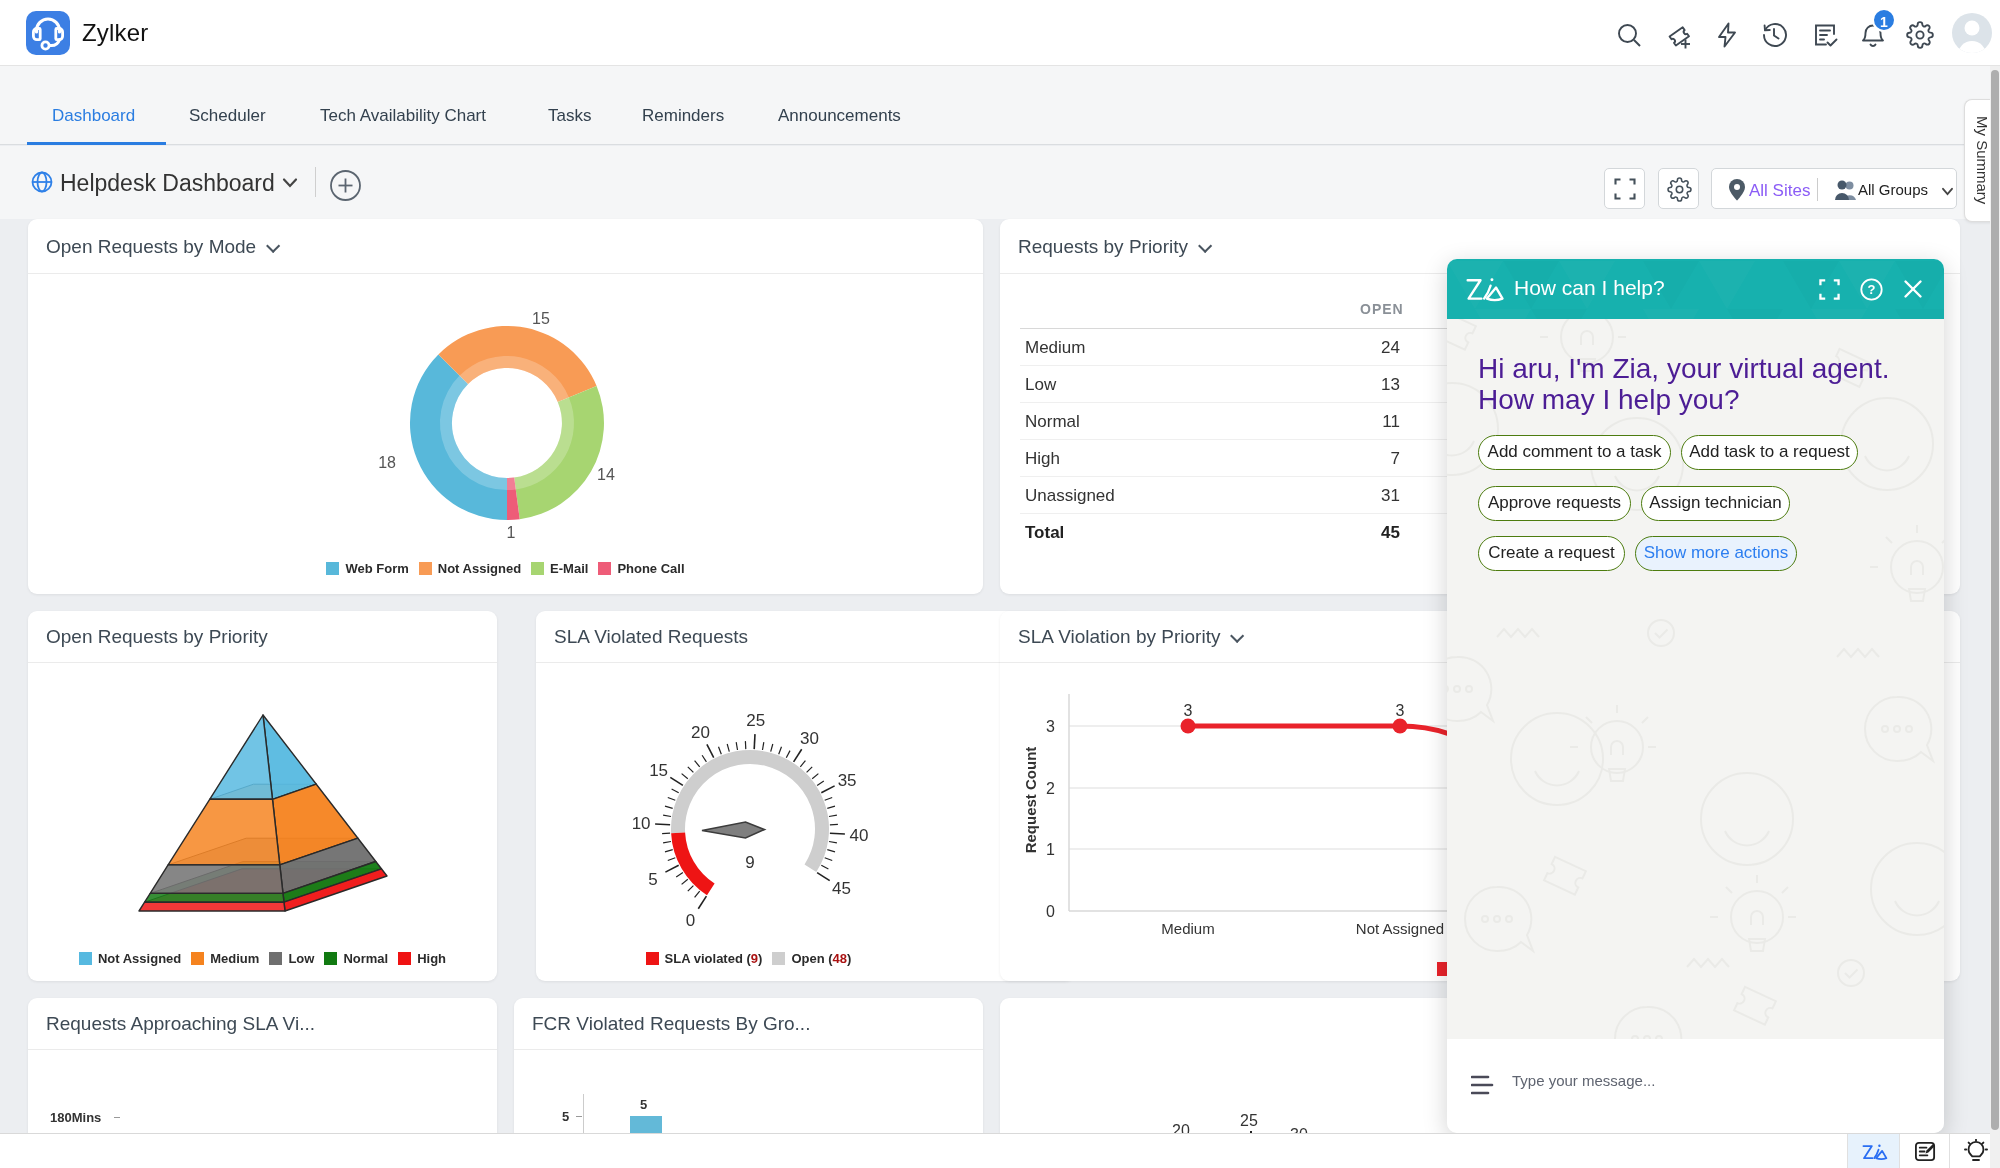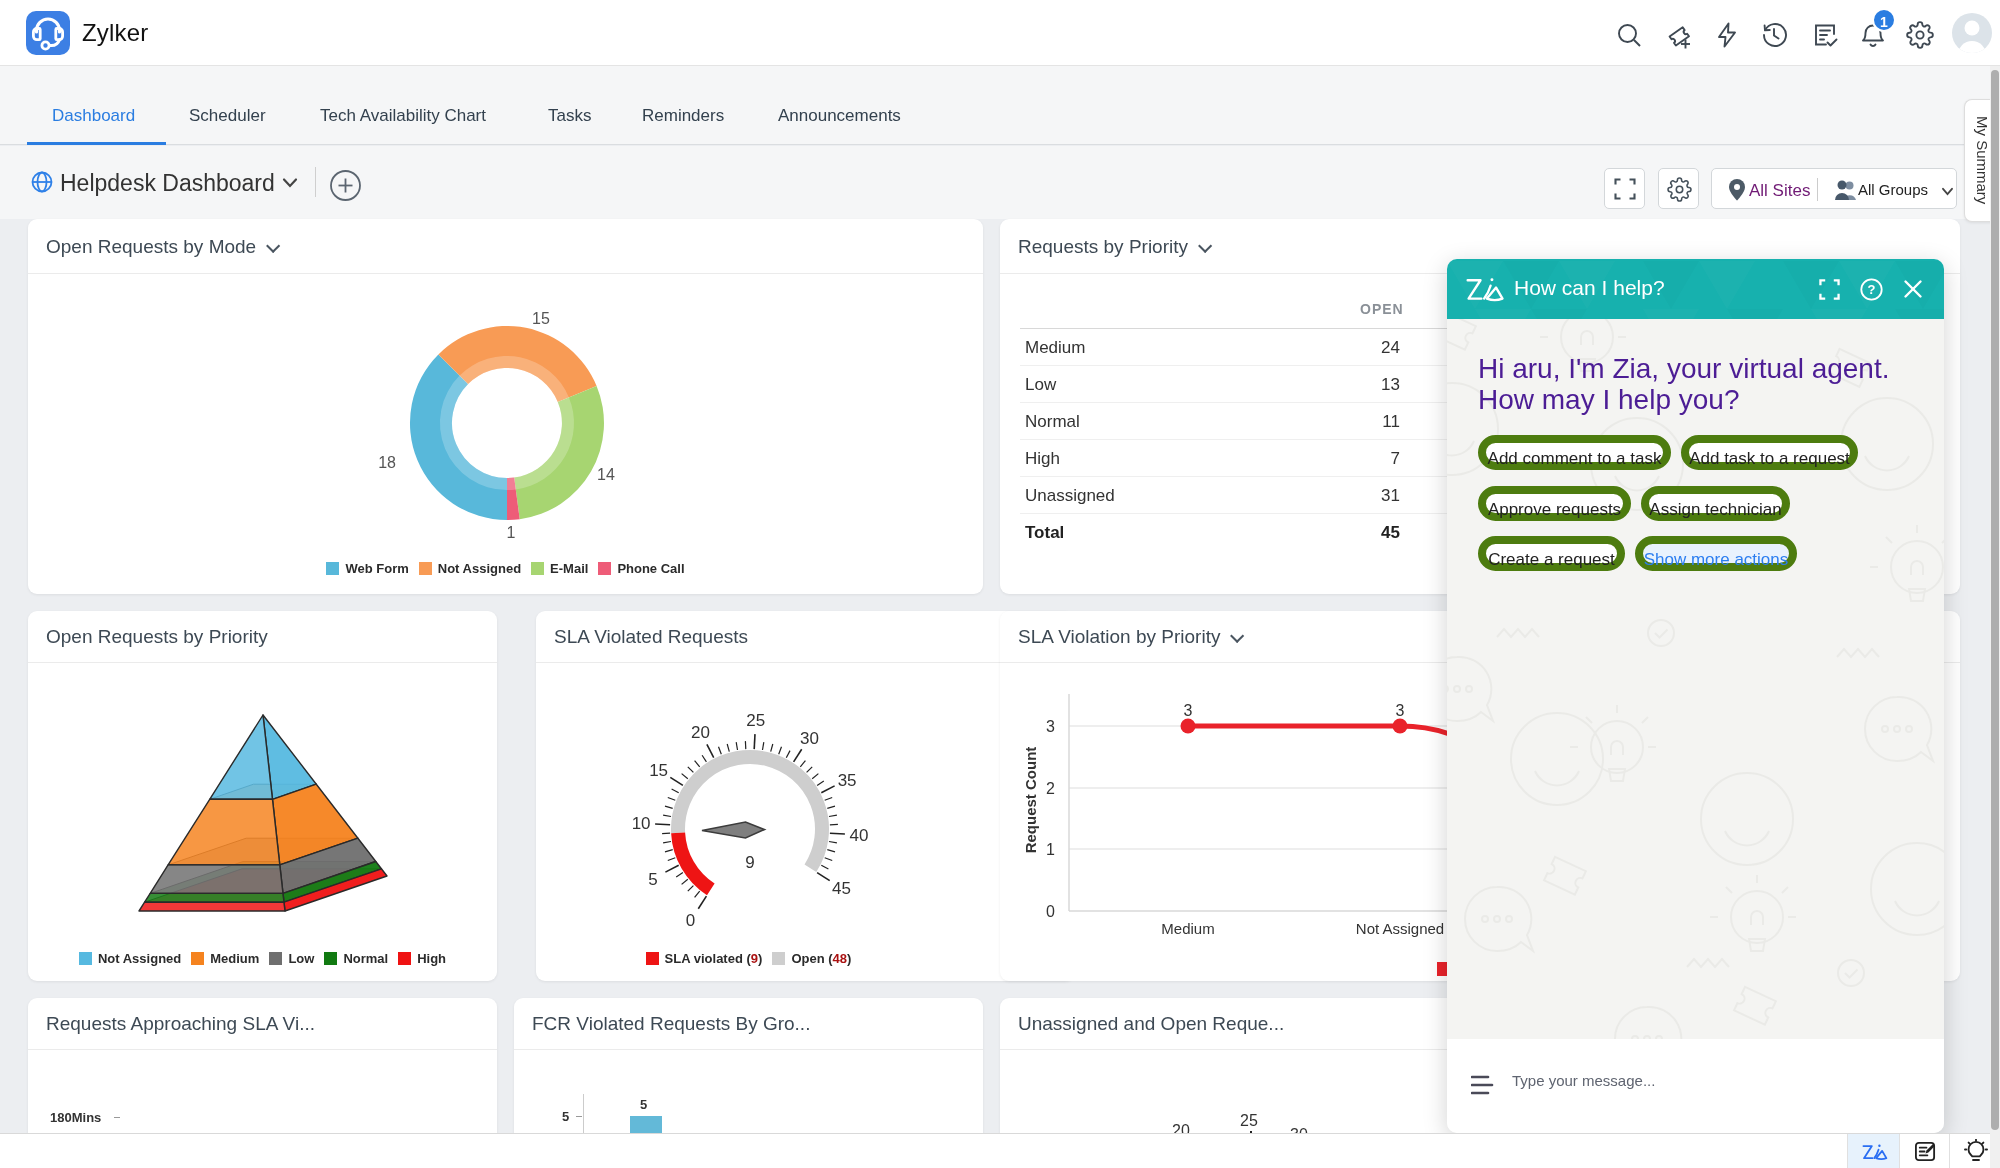--- a/index.html
+++ b/index.html
@@ -25,21 +25,21 @@
 .chead.h2 { height:52px; }
 .chead.h2 .ctitle { top:15px; }
 .ctitle { position:absolute; left:18px; top:17px; font-size:19px; color:#3d4954; }
 .chev { display:inline-block; width:10px; height:10px; border-right:2px solid #4a5560; border-bottom:2px solid #4a5560; transform:rotate(45deg) translateY(-3px); margin-left:10px; }
 .btn { position:absolute; background:#fff; border:1px solid #d3d7da; border-radius:5px; }
 
 #zia { position:absolute; left:1447px; top:259px; width:497px; height:874px; border-radius:10px; box-shadow:0 6px 24px rgba(0,0,0,0.18); background:#f4f4f2; }
 #ziahead { position:absolute; left:0; top:0; width:497px; height:60px; border-radius:10px 10px 0 0; background:#17b1ae; overflow:hidden; }
 #ziabody { position:absolute; left:0; top:60px; width:497px; height:720px; overflow:hidden; }
 #ziainput { position:absolute; left:0; top:780px; width:497px; height:94px; background:#fff; border-radius:0 0 10px 10px; }
-.pill { position:absolute; height:35px; border:8px solid #4d7c0f; border-radius:18px; background:#fff; font-size:17px; color:#222; text-align:center; line-height:31px; }
+.pill { position:absolute; height:35px; border:1px solid #4d7c0f; border-radius:18px; background:#fff; font-size:17px; color:#222; text-align:center; line-height:31px; }
 
 #botbar { position:absolute; left:0; top:1133px; width:2000px; height:35px; background:#fff; border-top:1px solid #d9d9d9; }
 .botcell { position:absolute; top:0; height:35px; border-left:1px solid #e0e0e0; }
 
 #sbar { position:absolute; left:1990px; top:66px; width:10px; height:1102px; background:#f0f0f0; }
 #sthumb { position:absolute; left:1991px; top:70px; width:8px; height:1060px; background:#aeaeae; border-radius:4px; }
 .legend { display:flex; justify-content:center; align-items:center; font-size:13px; font-weight:bold; color:#2b2b2b; }
 .legend .sw { width:13px; height:13px; display:inline-block; margin:0 6px 0 10px; flex:none; }
 .legend > span:first-child { margin-left:0; }
 text { font-family:"Liberation Sans", sans-serif; }
@@ -140,21 +140,21 @@
     <svg style="position:absolute;left:8px;top:8px" width="25" height="25" viewBox="0 0 24 24" fill="none" stroke="#44505a" stroke-width="1.5">
       <circle cx="12" cy="12" r="3.1"></circle>
       <path d="M19.4 15a1.65 1.65 0 0 0 .33 1.82l.06.06a2 2 0 1 1-2.83 2.83l-.06-.06a1.65 1.65 0 0 0-1.82-.33 1.65 1.65 0 0 0-1 1.51V21a2 2 0 1 1-4 0v-.09A1.65 1.65 0 0 0 9 19.4a1.65 1.65 0 0 0-1.82.33l-.06.06a2 2 0 1 1-2.83-2.83l.06-.06a1.65 1.65 0 0 0 .33-1.82 1.65 1.65 0 0 0-1.51-1H3a2 2 0 1 1 0-4h.09A1.65 1.65 0 0 0 4.6 9a1.65 1.65 0 0 0-.33-1.82l-.06-.06a2 2 0 1 1 2.83-2.83l.06.06a1.65 1.65 0 0 0 1.82.33H9a1.65 1.65 0 0 0 1-1.51V3a2 2 0 1 1 4 0v.09a1.65 1.65 0 0 0 1 1.51 1.65 1.65 0 0 0 1.82-.33l.06-.06a2 2 0 1 1 2.83 2.83l-.06.06a1.65 1.65 0 0 0-.33 1.82V9a1.65 1.65 0 0 0 1.51 1H21a2 2 0 1 1 0 4h-.09a1.65 1.65 0 0 0-1.51 1z"></path>
     </svg>
   </div>
   <div class="btn" style="left:1711px; top:22px; width:246px; height:41px;">
     <svg style="position:absolute;left:15px;top:9px" width="20" height="24" viewBox="0 0 20 24" fill="#4c5a66">
       <path d="M10 1 a8 8 0 0 1 8 8 c0 5.5 -8 13.5 -8 13.5 s-8 -8 -8 -13.5 a8 8 0 0 1 8 -8 z"></path>
       <circle cx="10" cy="9" r="3" fill="#fff"></circle>
     </svg>
-    <span class="abs" style="left:37px; top:12px; font-size:17px; color:#701a75;">All Sites</span>
+    <span class="abs" style="left:37px; top:12px; font-size:17px; color:#8b5cf6;">All Sites</span>
     <div class="abs" style="left:105px; top:9px; width:1px; height:23px; background:#ccc;"></div>
     <svg style="position:absolute;left:121px;top:10px" width="26" height="22" viewBox="0 0 26 22">
       <circle cx="16.5" cy="6.5" r="4" fill="#7d8da0"></circle>
       <path d="M10.5 21 a6.5 6.5 0 0 1 12.5 0 z" fill="#7d8da0"></path>
       <circle cx="9" cy="6" r="4.5" fill="#47586a"></circle>
       <path d="M2 21 a7 7 0 0 1 14 0 z" fill="#47586a"></path>
     </svg>
     <span class="abs" style="left:146px; top:12px; font-size:15px; color:#222;">All Groups</span>
     <svg class="abs" style="left:229px; top:18px" width="13" height="9" viewBox="0 0 14 10" fill="none" stroke="#444" stroke-width="2" stroke-linecap="round">
         <path d="M2 2 L7 8 L12 2"></path>
@@ -387,23 +387,20 @@
   <div class="chead h2">
       <span class="ctitle">FCR Violated Requests By Gro...</span>
     </div>
   <span class="abs" style="left:48px; top:111px; font-size:13px; color:#333; font-weight:bold;">5</span>
   <div class="abs" style="left:62px; top:118px; width:6px; height:1px; background:#999;"></div>
   <div class="abs" style="left:69px; top:96px; width:1px; height:40px; background:#ccc;"></div>
   <span class="abs" style="left:126px; top:99px; font-size:13px; color:#333; font-weight:bold;">5</span>
   <div class="abs" style="left:116px; top:118px; width:32px; height:18px; background:#63b9d8;"></div>
 </div>
 <div class="card" style="left:1000px; top:998px; width:469px; height:200px;">
-  <div class="chead h2">
-      <span class="ctitle">Unassigned and Open Reque...</span>
-    </div>
   <span class="abs" style="left:172px; top:124px; font-size:16px; color:#333;">20</span>
   <span class="abs" style="left:240px; top:114px; font-size:16px; color:#333;">25</span>
   <span class="abs" style="left:290px; top:128px; font-size:16px; color:#333;">30</span>
   <div class="abs" style="left:250px; top:133px; width:2px; height:8px; background:#222;"></div>
 </div>
 
 <div id="zia">
   <div id="ziahead">
     <svg width="497" height="60" viewBox="0 0 497 60" style="position:absolute;left:0;top:0;">
       <g fill="#ffffff" opacity="0.025">

